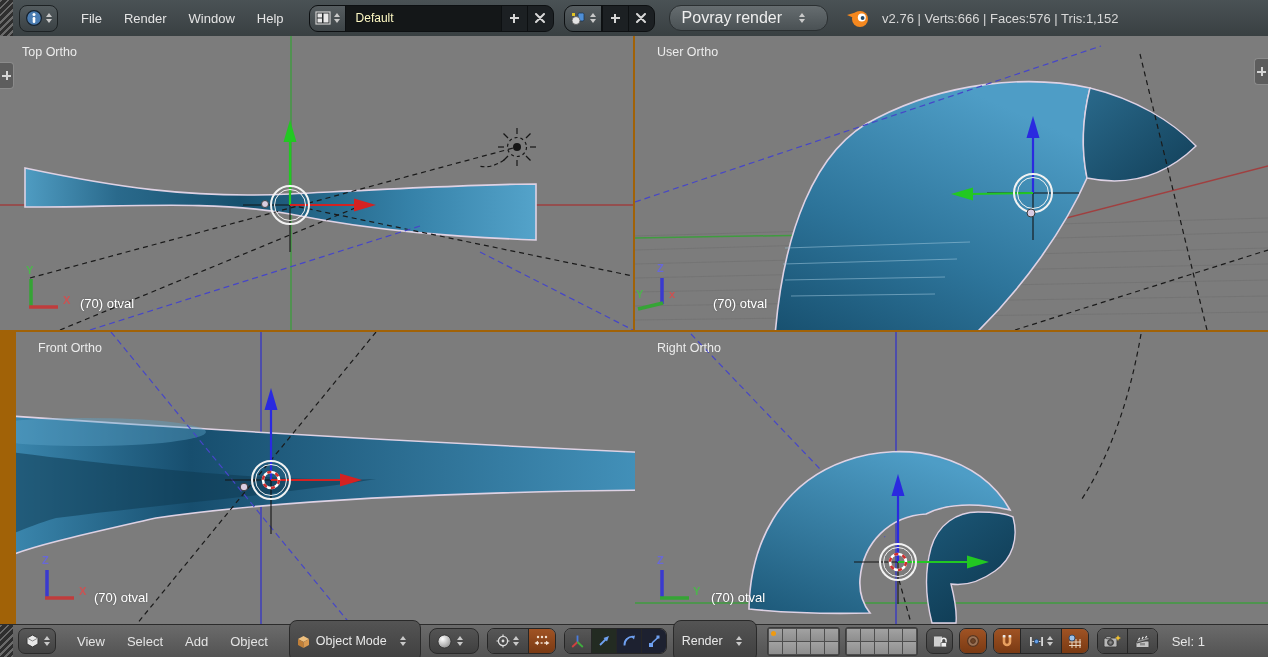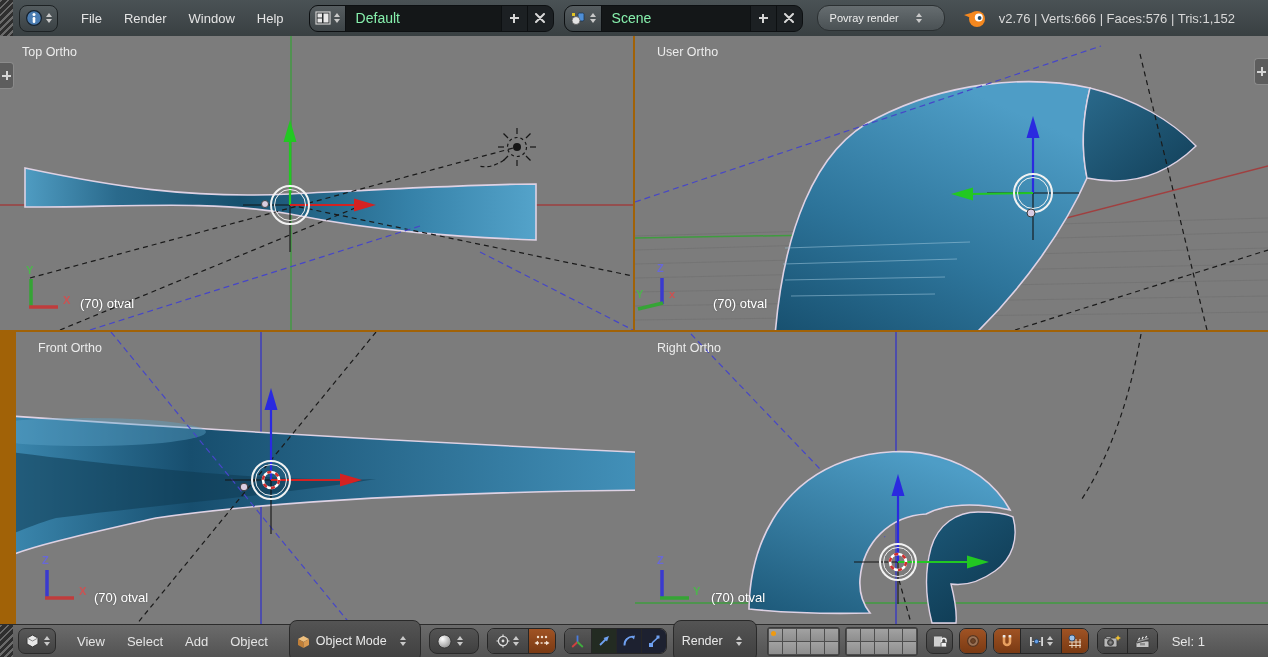--- a/index.html
+++ b/index.html
@@ -18,26 +18,26 @@
   .ud i{display:block;width:0;height:0;border-left:3.5px solid transparent;border-right:3.5px solid transparent;}
   .ud .up{border-bottom:4px solid #c9c9c9;}
   .ud .dn{border-top:4px solid #c9c9c9;}
   .btn{height:25px;border-radius:8px;border:1px solid #1d2224;
        background:linear-gradient(#545c5f,#3a4144);display:flex;align-items:center;
        justify-content:center;padding:0 5px;flex:none;margin-left:8px;}
   .grp{display:flex;align-items:stretch;height:25px;border-radius:9px;overflow:hidden;
        border:1px solid #0d1012;background:#141718;flex:none;margin-left:10px;}
   .grp .iconpart{background:linear-gradient(#565d60,#3d4447);display:flex;align-items:center;
        padding:0 5px;border-right:1px solid #0d1012;}
-  .grp .txt{color:#86efac;font-size:14px;display:flex;align-items:center;padding:6px 10px;min-width:108px;}
+  .grp .txt{color:#fef9c3;font-size:12px;display:flex;align-items:center;padding:6px 10px;min-width:108px;}
   .grp .sq{width:25px;display:flex;align-items:center;justify-content:center;
        background:#1c2023;border-left:1px solid #0d1012;}
   .ddl{height:24px;border-radius:12px;border:1px solid #2b3032;flex:none;margin-left:14px;
        background:linear-gradient(#666d70,#4a5154);display:flex;align-items:center;padding:0 8px 0 12px;}
-  .ddl span{color:#eeeeee;font-size:11px;margin-right:14px;}
+  .ddl span{color:#eeeeee;font-size:16px;margin-right:14px;}
   .stats{color:#d8d8d8;font-size:13px;margin-left:12px;white-space:nowrap;}
   
   .bbtn{height:24px;border-radius:7px;border:1px solid #2a2a2a;
         background:linear-gradient(#585858,#424242);display:flex;align-items:center;
         justify-content:center;padding:0 5px;flex:none;margin-left:8px;}
   .bddl{height:24px;border-radius:8px;border:1px solid #2a2a2a;flex:none;margin-left:10px;
         background:linear-gradient(#545454,#3f3f3f);display:flex;align-items:center;padding:8px 6px;}
   .bddl span{color:#e8e8e8;font-size:12.5px;margin:0 8px 0 5px;}
   .row{display:flex;align-items:stretch;height:24px;border-radius:7px;overflow:hidden;
        border:1px solid #262626;flex:none;margin-left:8px;}
@@ -129,21 +129,20 @@
         <svg width="17" height="15" viewBox="0 0 17 15">
           <rect x="2" y="2" width="3" height="3" fill="#e0c323"></rect>
           <rect x="8" y="2" width="6" height="8" rx="1.4" fill="#4f8fd6" stroke="#1c3550" stroke-width="0.8"></rect>
           <circle cx="6" cy="9.5" r="4" fill="#e4e4e4" stroke="#555" stroke-width="0.8"></circle>
         </svg>
         <span class="ud">
             <i class="up"></i>
             <i class="dn"></i>
           </span>
       </div>
-      <div class="txt" style="min-width:128px;">Scene</div>
       <div class="sq">
         <span class="plus"></span>
       </div>
       <div class="sq">
         <svg width="10" height="10" viewBox="0 0 10 10">
           <path d="M1,1 L9,9 M9,1 L1,9" stroke="#d8d8d8" stroke-width="2" stroke-linecap="round"></path>
         </svg>
       </div>
     </div>
 

